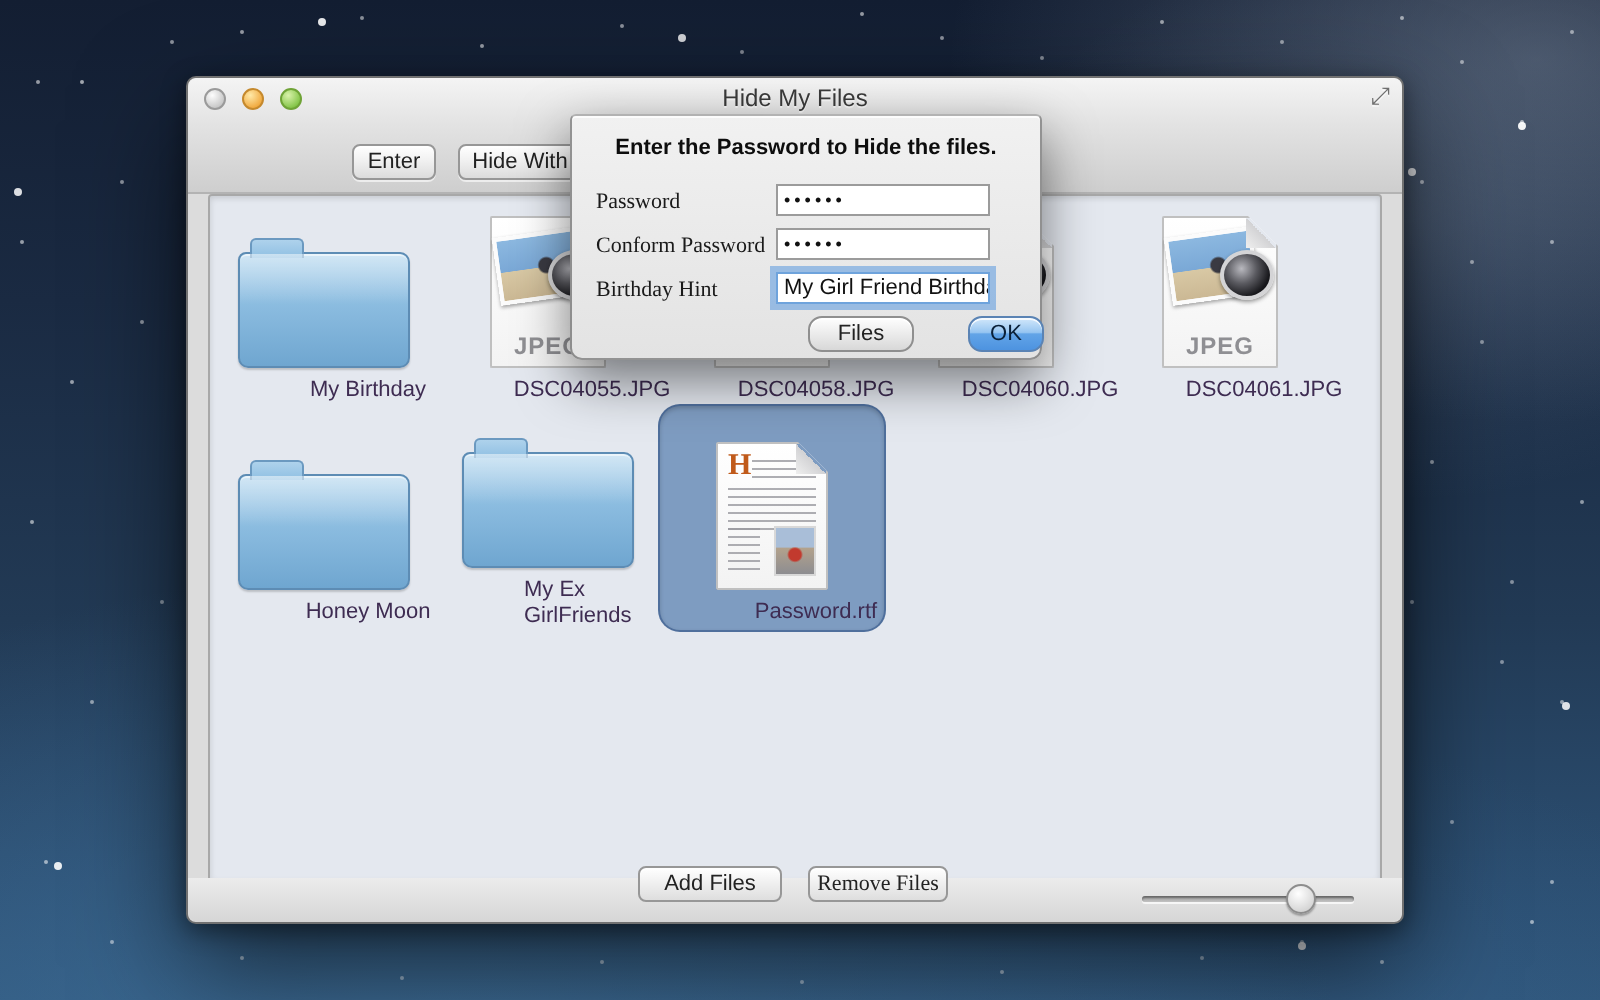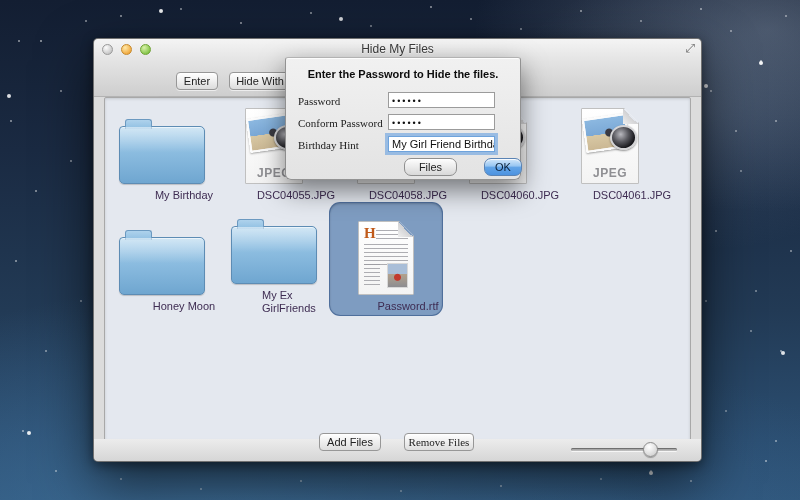--- a/index.html
+++ b/index.html
@@ -145,21 +145,21 @@
       radial-gradient(circle at 50% 58%, #c23a2e 0 3px, rgba(0,0,0,0) 4px),
       linear-gradient(180deg,#a9bed8 0%, #a9bed8 42%, #b3a28c 43%, #8d8d91 100%); }
 
   .bottom-bar { position:absolute; left:0; right:0; bottom:0; height:22px;
     background:linear-gradient(180deg,#ececec,#d6d6d6); border-radius:0 0 5px 5px; }
   .bb-btn { position:absolute; top:-6px; height:18px;
     background:linear-gradient(180deg,#ffffff,#dedede);
     border:1px solid #979797; border-radius:4px;
     font-size:11px; color:#222; text-align:center; line-height:16px;
     box-shadow: inset 0 1px 0 rgba(255,255,255,.9); }
-  #btn-add { left:225px; width:62px; }
+  #btn-add { left:225px; width:72px; }
   #btn-remove { left:310px; width:70px;font-family:Liberation Serif, serif; }
   .zoom-slider { position:absolute; right:24px; top:2px; width:106px; height:16px; }
   .slider-track { position:absolute; top:7px; left:0; right:0; height:3px; border-radius:2px;
     background:linear-gradient(180deg,#9c9c9c,#c2c2c2); box-shadow: inset 0 1px 1px rgba(0,0,0,.35), 0 1px 0 rgba(255,255,255,.7); }
   .slider-thumb { position:absolute; top:1px; left:72px; width:15px; height:15px; border-radius:50%;
     background:radial-gradient(circle at 40% 30%, #ffffff, #d2d2d2 80%);
     border:1px solid #8d8d8d; box-shadow:0 1px 1px rgba(0,0,0,.3); }
 
   
   .dialog {

